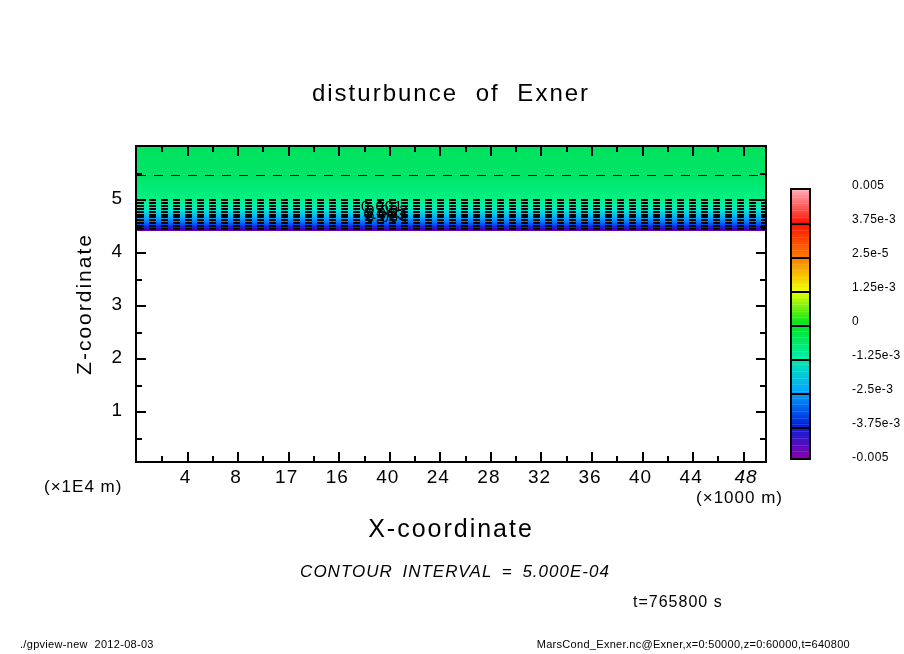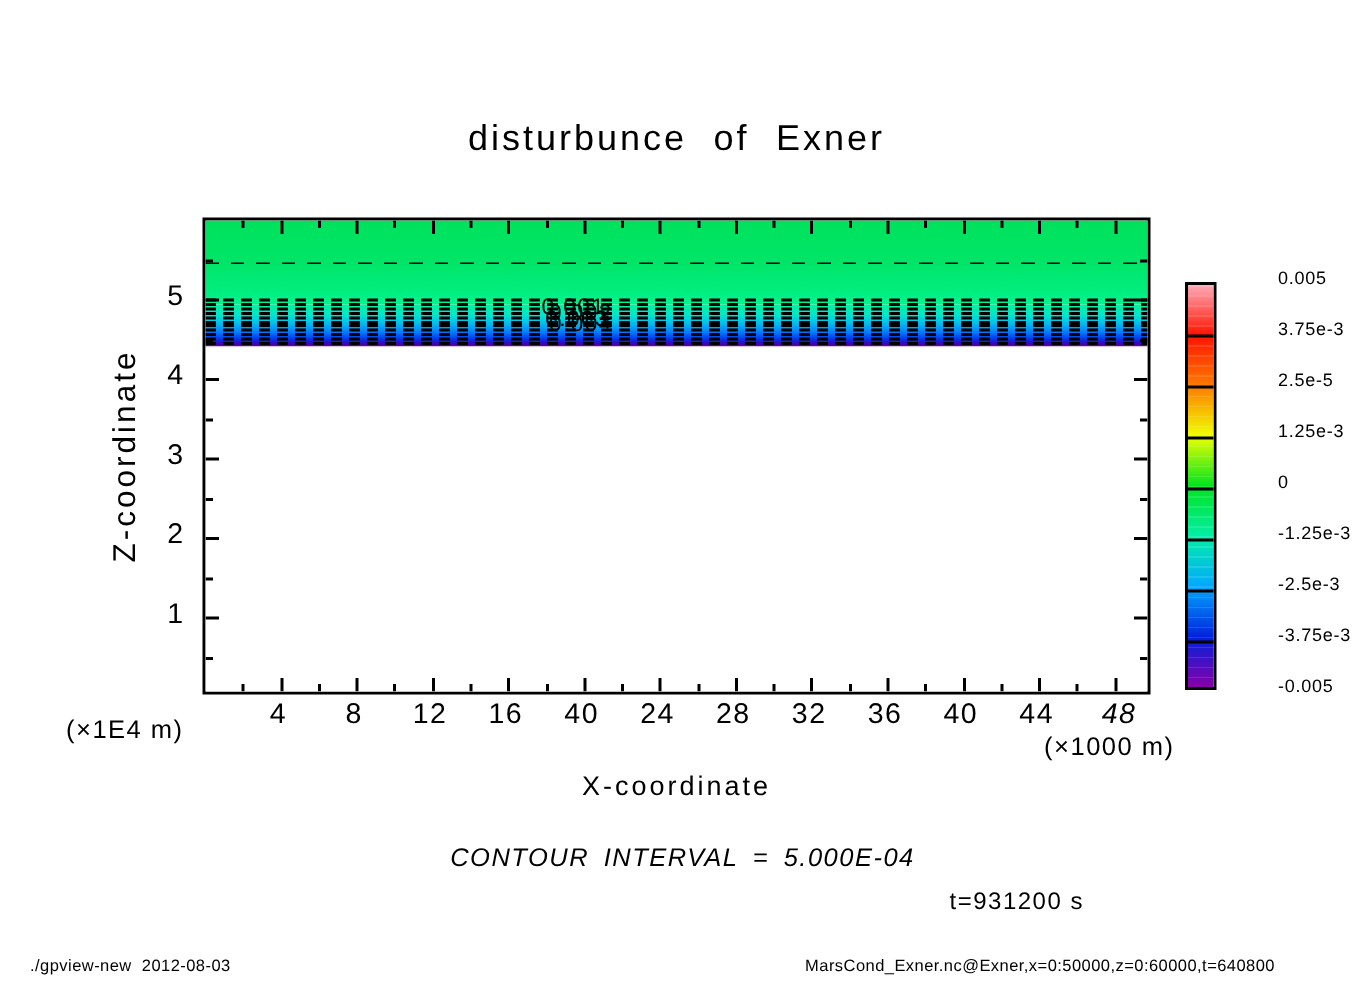--- a/index.html
+++ b/index.html
@@ -38,21 +38,21 @@
   .ylab{
     position:absolute;left:94px;width:28px;text-align:right;
     font-size:19px;
   }
   #y-axis-title{
     top:304px;left:84px;transform:translate(-50%,-50%) rotate(-90deg);
     font-size:21px;letter-spacing:2px;white-space:nowrap;
   }
   #x-axis-title{
     top:514px;left:135px;width:632px;text-align:center;
-    font-size:18px;letter-spacing:2px;
+    font-size:25px;letter-spacing:2px;
   }
   #y-unit{top:477px;left:44px;font-size:17px;letter-spacing:1px;}
   #x-unit{top:488px;left:648px;width:135px;text-align:right;font-size:17px;letter-spacing:1px;}
   #contour-interval{
     top:562px;left:135px;width:640px;text-align:center;
     font-size:17px;letter-spacing:1px;word-spacing:4px;font-style:italic;
   }
   #time-label{top:593px;left:633px;font-size:16px;letter-spacing:1px;}
   #colorbar{
     left:790px;top:188px;width:21px;height:272px;
@@ -177,28 +177,28 @@
 <div class="cb-line" style="top: 33px;"></div>
     <div class="cb-line" style="top: 67px;"></div>
     <div class="cb-line" style="top: 101px;"></div>
     <div class="cb-line" style="top: 135px;"></div>
     <div class="cb-line" style="top: 169px;"></div>
     <div class="cb-line" style="top: 203px;"></div>
     <div class="cb-line" style="top: 237px;"></div>
   </div>
 
 <div class="abs" id="contour-interval">CONTOUR INTERVAL = 5.000E-04</div>
-<div class="abs" id="time-label">t=931200 s</div>
+<div class="abs" id="time-label">t=765800 s</div>
 
 <div class="abs footer" id="footer-left">./gpview-new  2012-08-03</div>
 <div class="abs footer" id="footer-right">MarsCond_Exner.nc@Exner,x=0:50000,z=0:60000,t=640800</div>
 
 <div class="xlab abs" style="left: 160.56px;">4</div>
 <div class="xlab abs" style="left: 211.12px;">8</div>
-<div class="xlab abs" style="left: 261.68px;">12</div>
+<div class="xlab abs" style="left: 261.68px;">17</div>
 <div class="xlab abs" style="left: 312.24px;">16</div>
 <div class="xlab abs" style="left: 362.8px;">40</div>
 <div class="xlab abs" style="left: 413.36px;">24</div>
 <div class="xlab abs" style="left: 463.92px;">28</div>
 <div class="xlab abs" style="left: 514.48px;">32</div>
 <div class="xlab abs" style="left: 565.04px;">36</div>
 <div class="xlab abs" style="left: 615.6px;">40</div>
 <div class="xlab abs" style="left: 666.16px;">44</div>
 <div class="xlab abs" style="left: 721px; font-style: italic;">48</div>
 <div class="ylab abs" style="top: 399px;">1</div>

